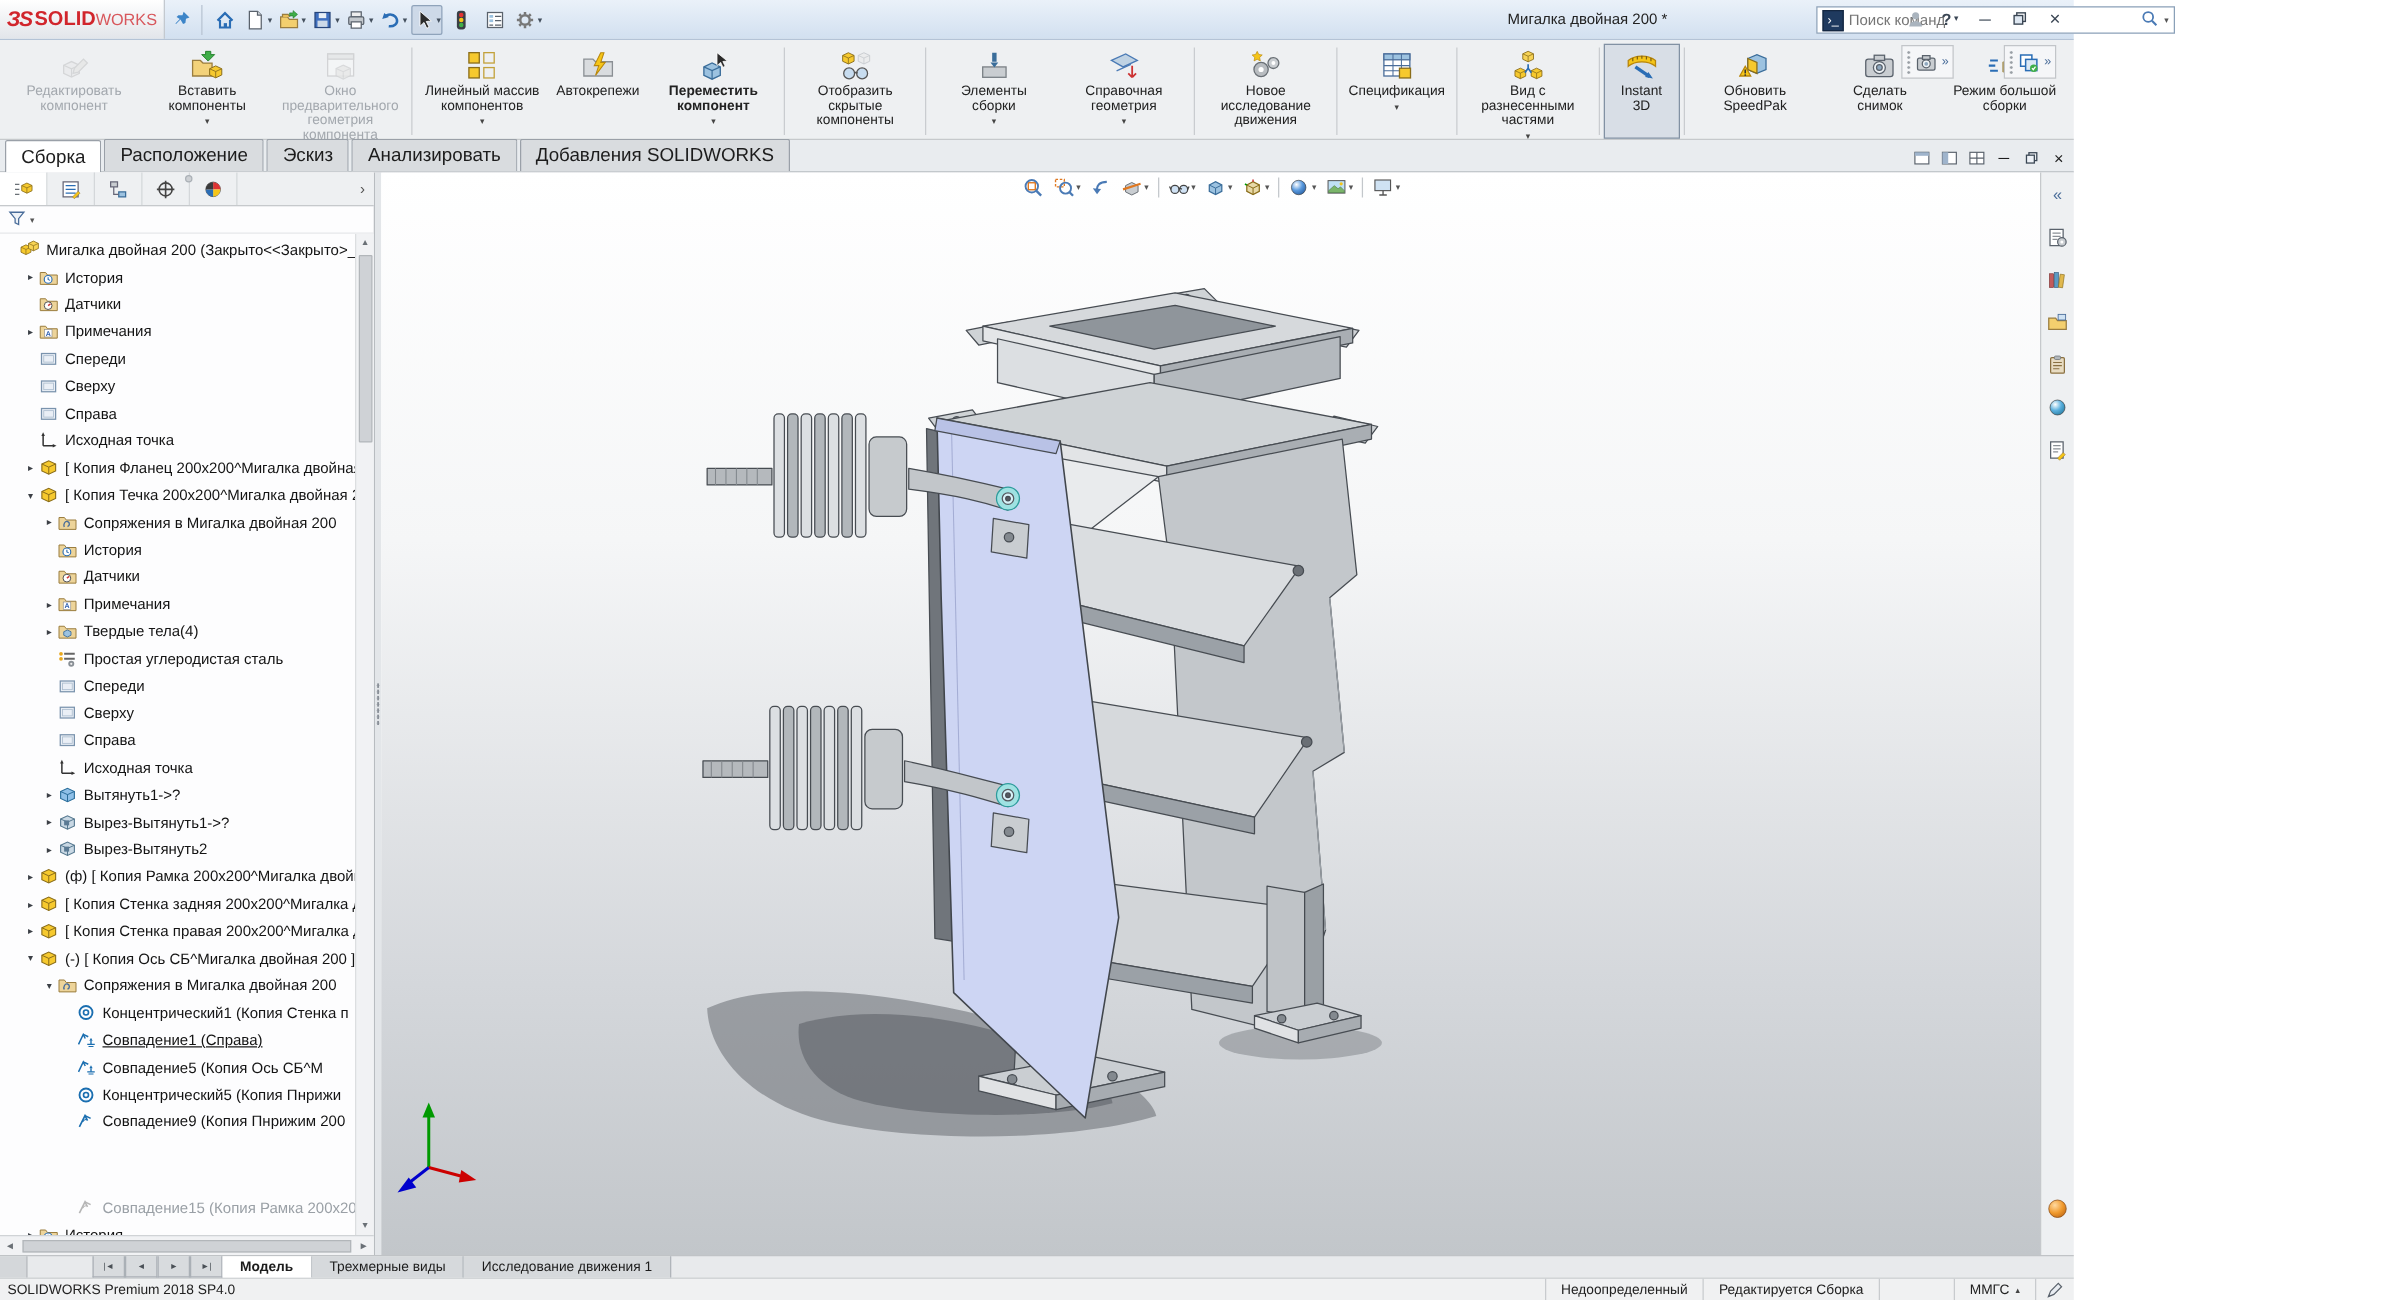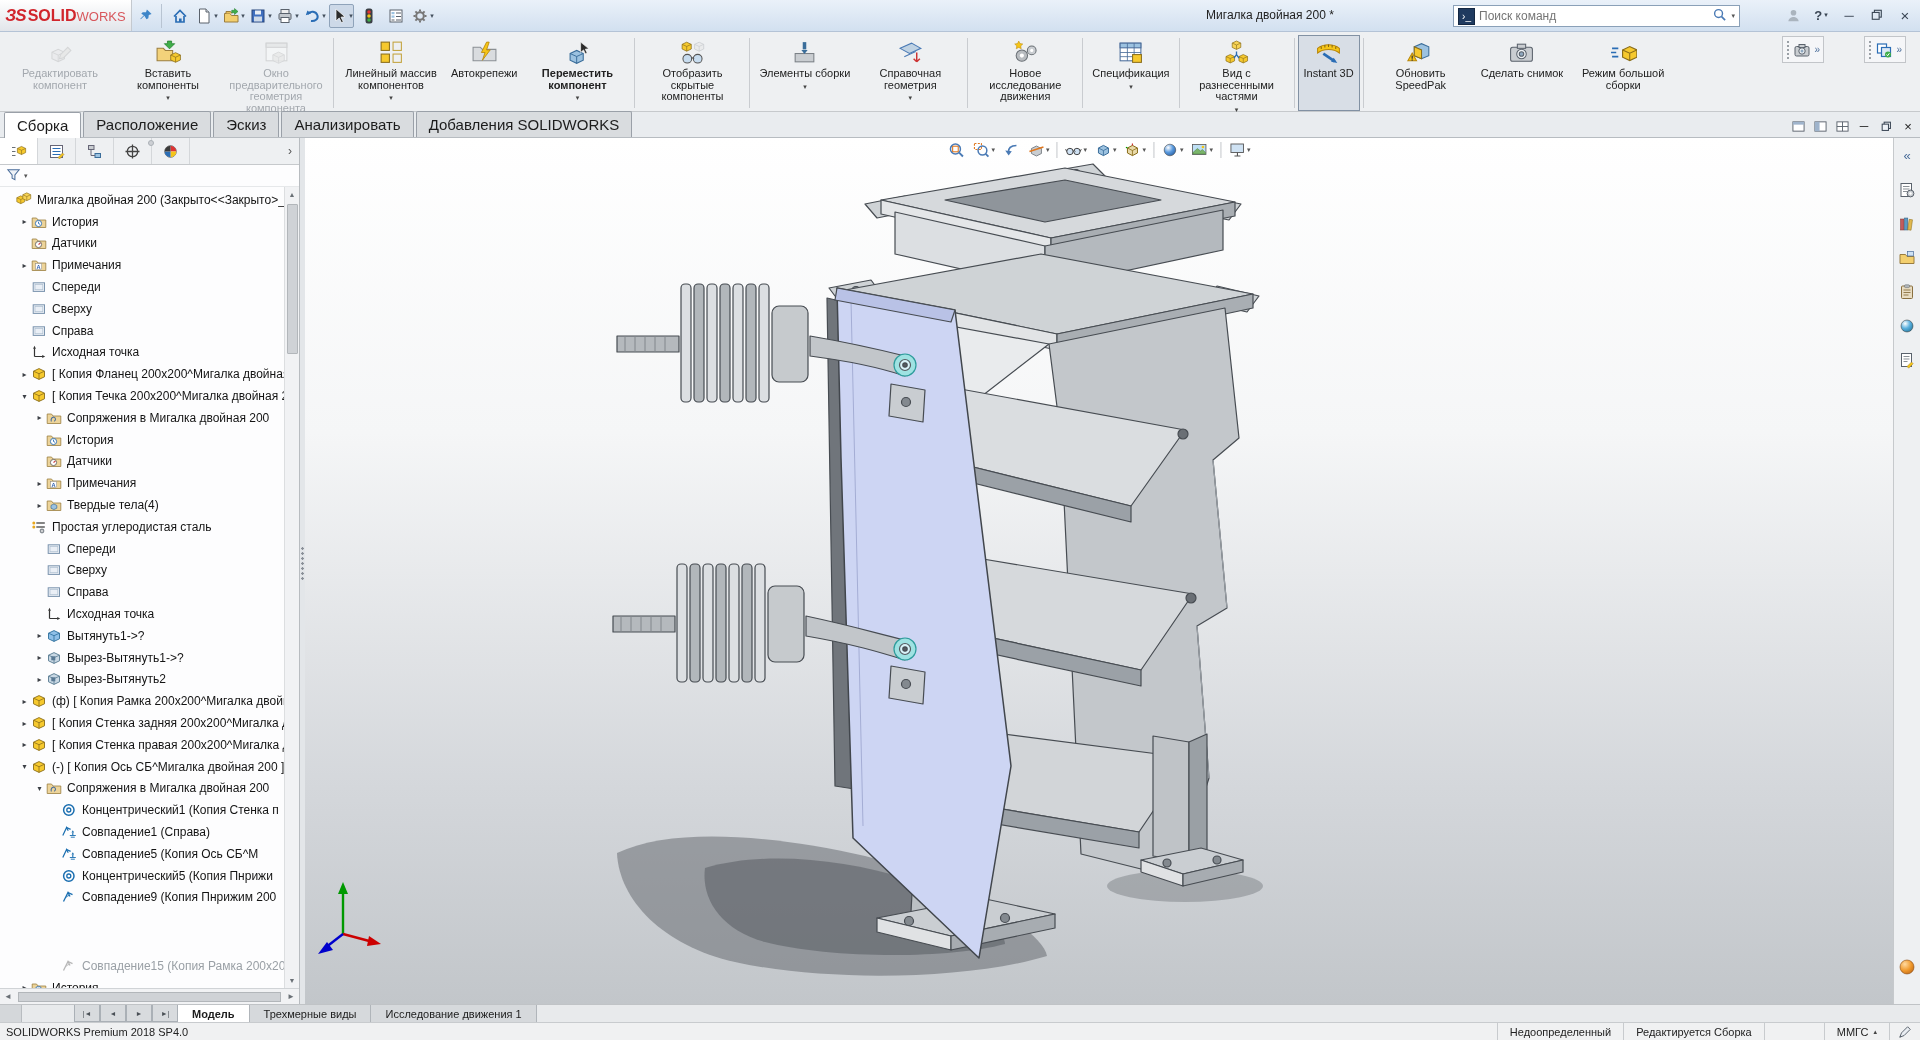--- a/index.html
+++ b/index.html
@@ -1,18 +1,18 @@
 <!DOCTYPE html>
 <html><head>
 <meta charset="utf-8">
 <style>
   * { margin:0; padding:0; box-sizing:border-box; }
   html,body { width:1920px; height:1040px; overflow:hidden; }
   body { font-family:"Liberation Sans", sans-serif; font-size:12px; color:#1c1c1c; user-select:none; }
-  .app { position:relative; width:1920px; height:1040px; background:#fff; }
+  .app { position:relative; width:1659px; height:1040px; background:#fff; }
 
   
   .titlebar { height:32px; background:linear-gradient(#eaf1f9,#d2e0f0); border-bottom:1px solid #b4c3d6; display:flex; align-items:center; position:relative; }
   .logo { width:132px; height:31px; background:linear-gradient(#ffffff,#e2e5ea); border-right:1px solid #c4c9cf; display:flex; align-items:center; justify-content:center; gap:2px; }
   .logo .ds { color:#d1252c; font-weight:bold; font-style:italic; font-size:17px; letter-spacing:-1px; }
   .logo .b1 { color:#d1252c; font-weight:bold; font-size:16px; letter-spacing:0; }
   .logo .b2 { color:#d8575c; font-size:13px; }
   .menus { display:flex; align-items:center; margin-left:10px; }
   .menu-item { padding:4px 10px; cursor:default; }
   .pin { width:22px; height:22px; display:flex; align-items:center; justify-content:center; margin-left:2px; }
@@ -665,21 +665,21 @@
             <span class="tlbl">Примечания</span>
           </div>
           <div class="trow" style="padding-left: 33px;">
             <span class="arr">▸</span>
             <span class="tico"><svg viewBox="0 0 16 16" width="100%" height="100%">
                 <path d="M1.2,4 L5.5,4 L7,6 L14.8,6 L14.8,13.5 L1.2,13.5 Z" fill="#edd49a" stroke="#9a7d3f" stroke-width=".8"></path>
                 <path d="M5,8.4 L7.9,7 L10.8,8.4 L10.8,11.2 L7.9,12.6 L5,11.2 Z" fill="#9cc2e0" stroke="#3a6d9a" stroke-width=".7"></path>
               </svg></span>
             <span class="tlbl">Твердые тела(4)</span>
           </div>
-          <div class="trow" style="padding-left: 18px;">
+          <div class="trow" style="padding-left: 33px;">
             <span class="arr"></span>
             <span class="tico"><svg viewBox="0 0 16 16" width="100%" height="100%">
                 <circle cx="2.8" cy="4" r="1.5" fill="#e8a81e"></circle>
                 <rect x="5.3" y="3.2" width="8.5" height="1.6" fill="#666"></rect>
                 <circle cx="2.8" cy="8" r="1.5" fill="#e8a81e"></circle>
                 <rect x="5.3" y="7.2" width="8.5" height="1.6" fill="#666"></rect>
                 <circle cx="11" cy="12" r="2.4" fill="#8a9096"></circle>
                 <circle cx="11" cy="12" r=".9" fill="#eee"></circle>
               </svg></span>
             <span class="tlbl">Простая углеродистая сталь</span>
@@ -784,21 +784,21 @@
             <span class="tlbl">Сопряжения в Мигалка двойная 200</span>
           </div>
           <div class="trow" style="padding-left: 48px;">
             <span class="arr"></span>
             <span class="tico"><svg viewBox="0 0 16 16" width="100%" height="100%">
                 <circle cx="7.8" cy="8" r="5.2" fill="none" stroke="#1a6eb0" stroke-width="1.5"></circle>
                 <circle cx="7.8" cy="8" r="2" fill="none" stroke="#1a6eb0" stroke-width="1.3"></circle>
               </svg></span>
             <span class="tlbl">Концентрический1 (Копия Стенка п</span>
           </div>
-          <div class="trow" style="padding-left: 48px;">
+          <div class="trow" style="padding-left: 48px; text-decoration: underline;">
             <span class="arr"></span>
             <span class="tico"><svg viewBox="0 0 16 16" width="100%" height="100%">
                 <path d="M1.8,11.5 L5.6,3.5 L7.2,6.8" fill="none" stroke="#1a6eb0" stroke-width="1.2"></path>
                 <path d="M5.6,3.5 L9.6,5.4" stroke="#1a6eb0" stroke-width="1.2"></path>
                 <path d="M11.8,6.2 l-1.3,2.3 h2.6 Z" fill="#1a6eb0"></path>
                 <path d="M11.8,8.5 V11.3" stroke="#1a6eb0" stroke-width="1.1"></path>
                 <path d="M8.8,11.5 H14.8 M9.8,13.2 H13.8" stroke="#1a6eb0" stroke-width=".9"></path>
               </svg></span>
             <span class="tlbl">Совпадение1 (Справа)</span>
           </div>

